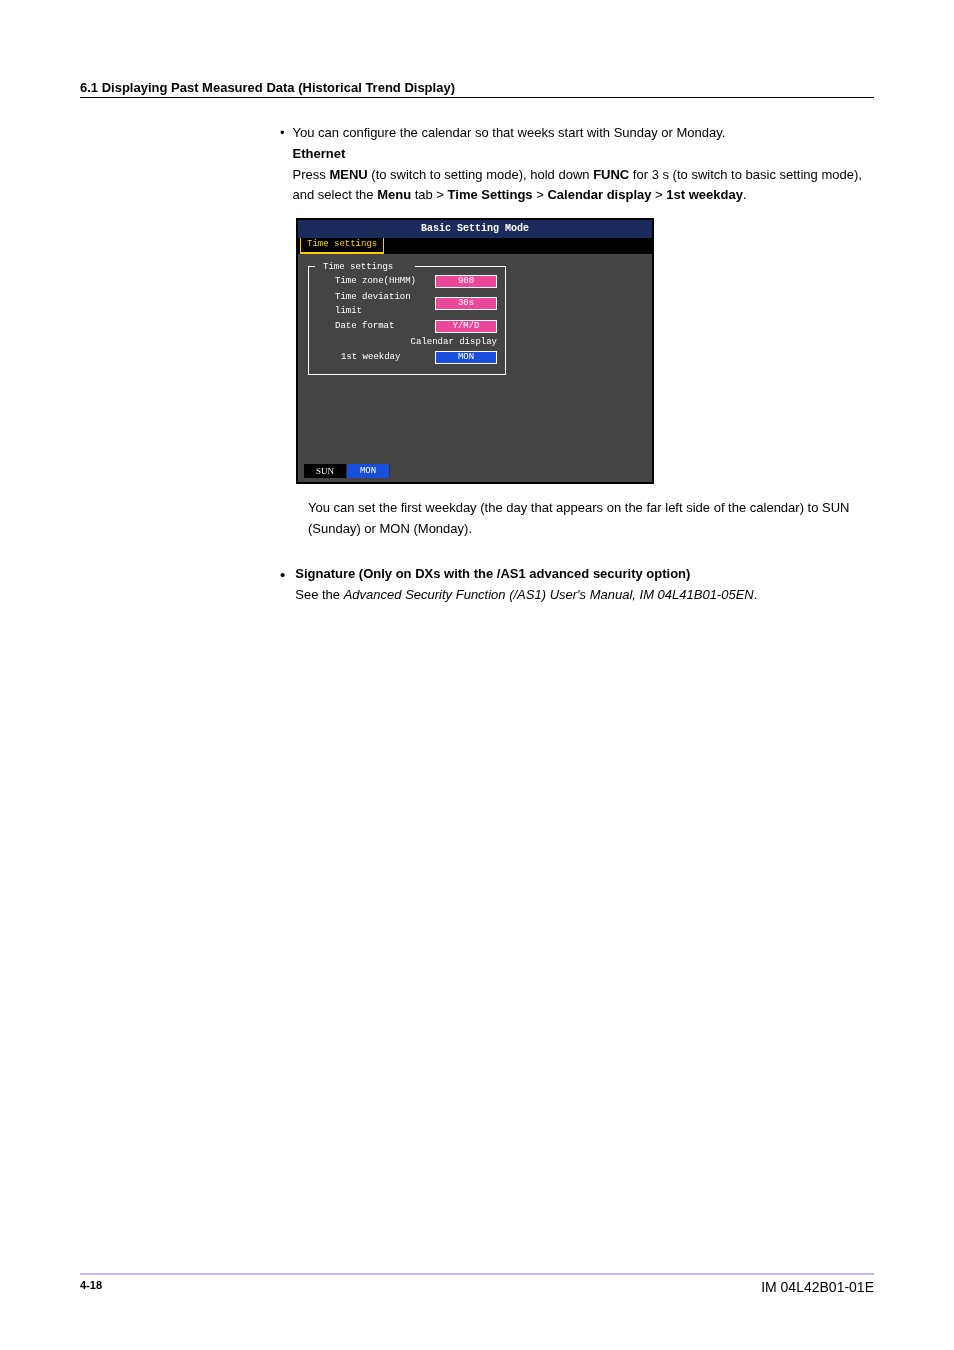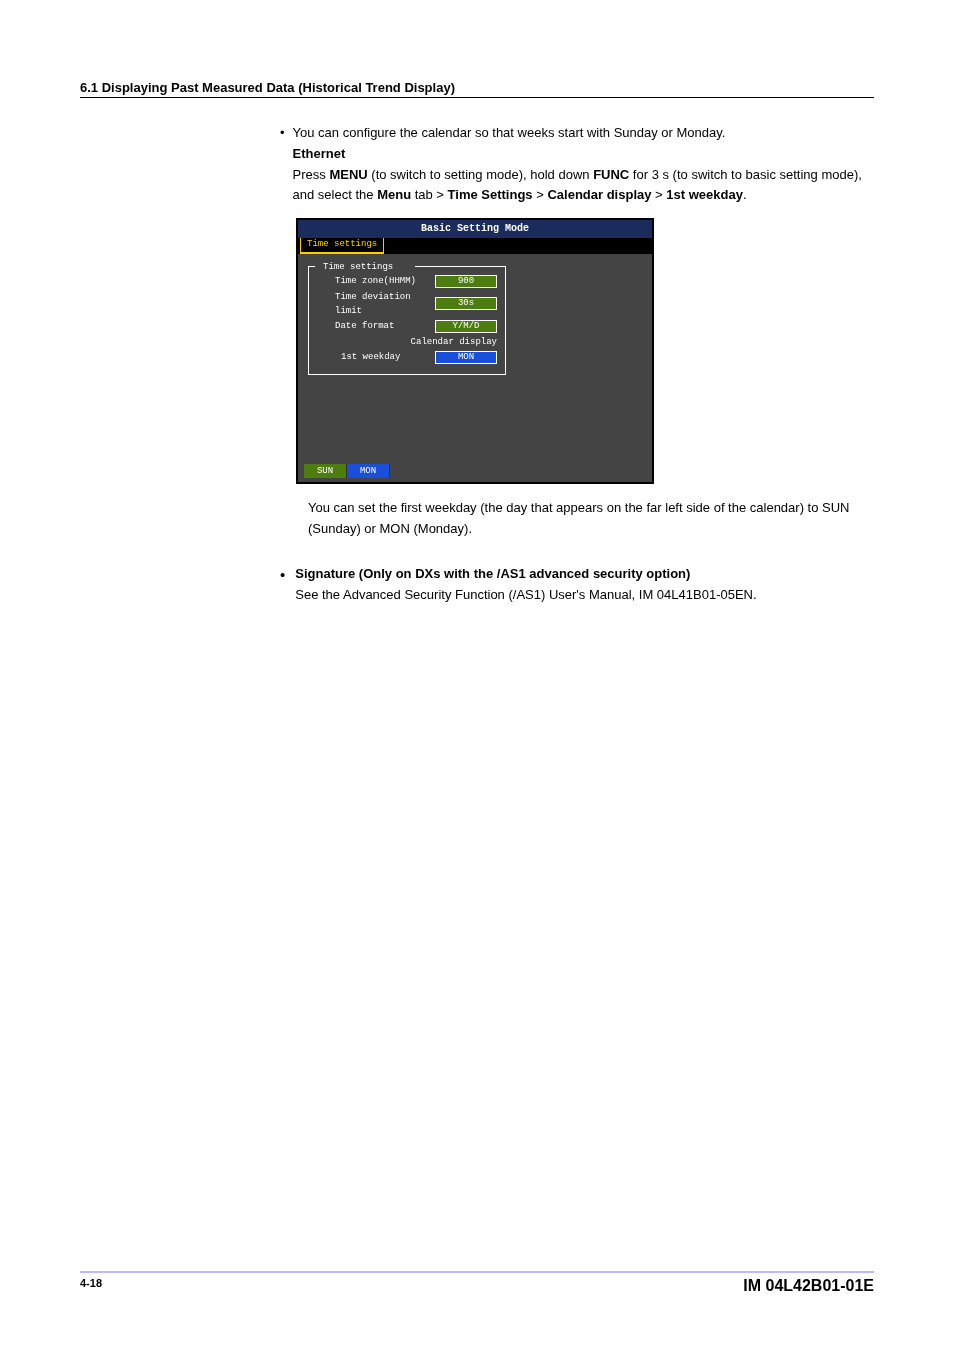--- a/index.html
+++ b/index.html
@@ -28,21 +28,21 @@
   .bullet-line {
     display: flex;
     gap: 8px;
     margin-bottom: 2px;
   }
   .bullet-dot {
     font-size: 13px;
     line-height: 1.6;
   }
   .bold { font-weight: bold; }
-  .italic { }
+  .italic { font-style: italic; }
   
   .screenshot {
     margin-left: 16px;
     margin-top: 12px;
     width: 358px;
     background: #000;
     padding: 2px;
     font-family: "Courier New", monospace;
     font-size: 9px;
     color: #fff;
@@ -132,21 +132,21 @@
   }
   .row-label {
     width: 100px;
     color: #fff;
     font-size: 9px;
   }
   .row-val {
     width: 56px;
     text-align: center;
     border: 1px solid #fff;
-    background: #4d7c0f;
+    background: #ec4899;
     color: #fff;
     font-size: 9px;
     padding: 0 2px;
     height: 11px;
     line-height: 11px;
   }
   .row-val.selected {
     background: #1a4fdc;
     color: #fff;
   }
@@ -159,21 +159,21 @@
   }
   .opt-btn {
     width: 42px;
     height: 14px;
     line-height: 14px;
     text-align: center;
     color: #fff;
     font-size: 9px;
     border-right: 1px solid #333;
   }
-  .opt-btn.plain { background: #4d7c0f; }
+  .opt-btn.plain { background: #000000; font-family: Liberation Serif, serif; }
   .opt-btn.selected { background: #1a4fdc; }
   .after-ss {
     margin-left: 28px;
     margin-top: 14px;
     line-height: 1.6;
   }
   .bullet-big {
     display: flex;
     gap: 10px;
     margin-top: 24px;
@@ -182,21 +182,21 @@
     position: absolute;
     left: 80px;
     right: 80px;
     bottom: 55px;
     border-top: 2px solid #c4b5fd;
     display: flex;
     justify-content: space-between;
     padding-top: 4px;
     font-size: 11px;
   }
-  .footer-right { font-weight: bold; font-size: 16px; }
+  .footer-right { font-weight: normal; font-size: 14px; }
 </style>
 </head>
 <body>
 
 <div class="section-header">6.1  Displaying Past Measured Data (Historical Trend Display)</div>
 
 <div class="content">
 
   <div class="bullet-line">
     <span class="bullet-dot">•</span>

